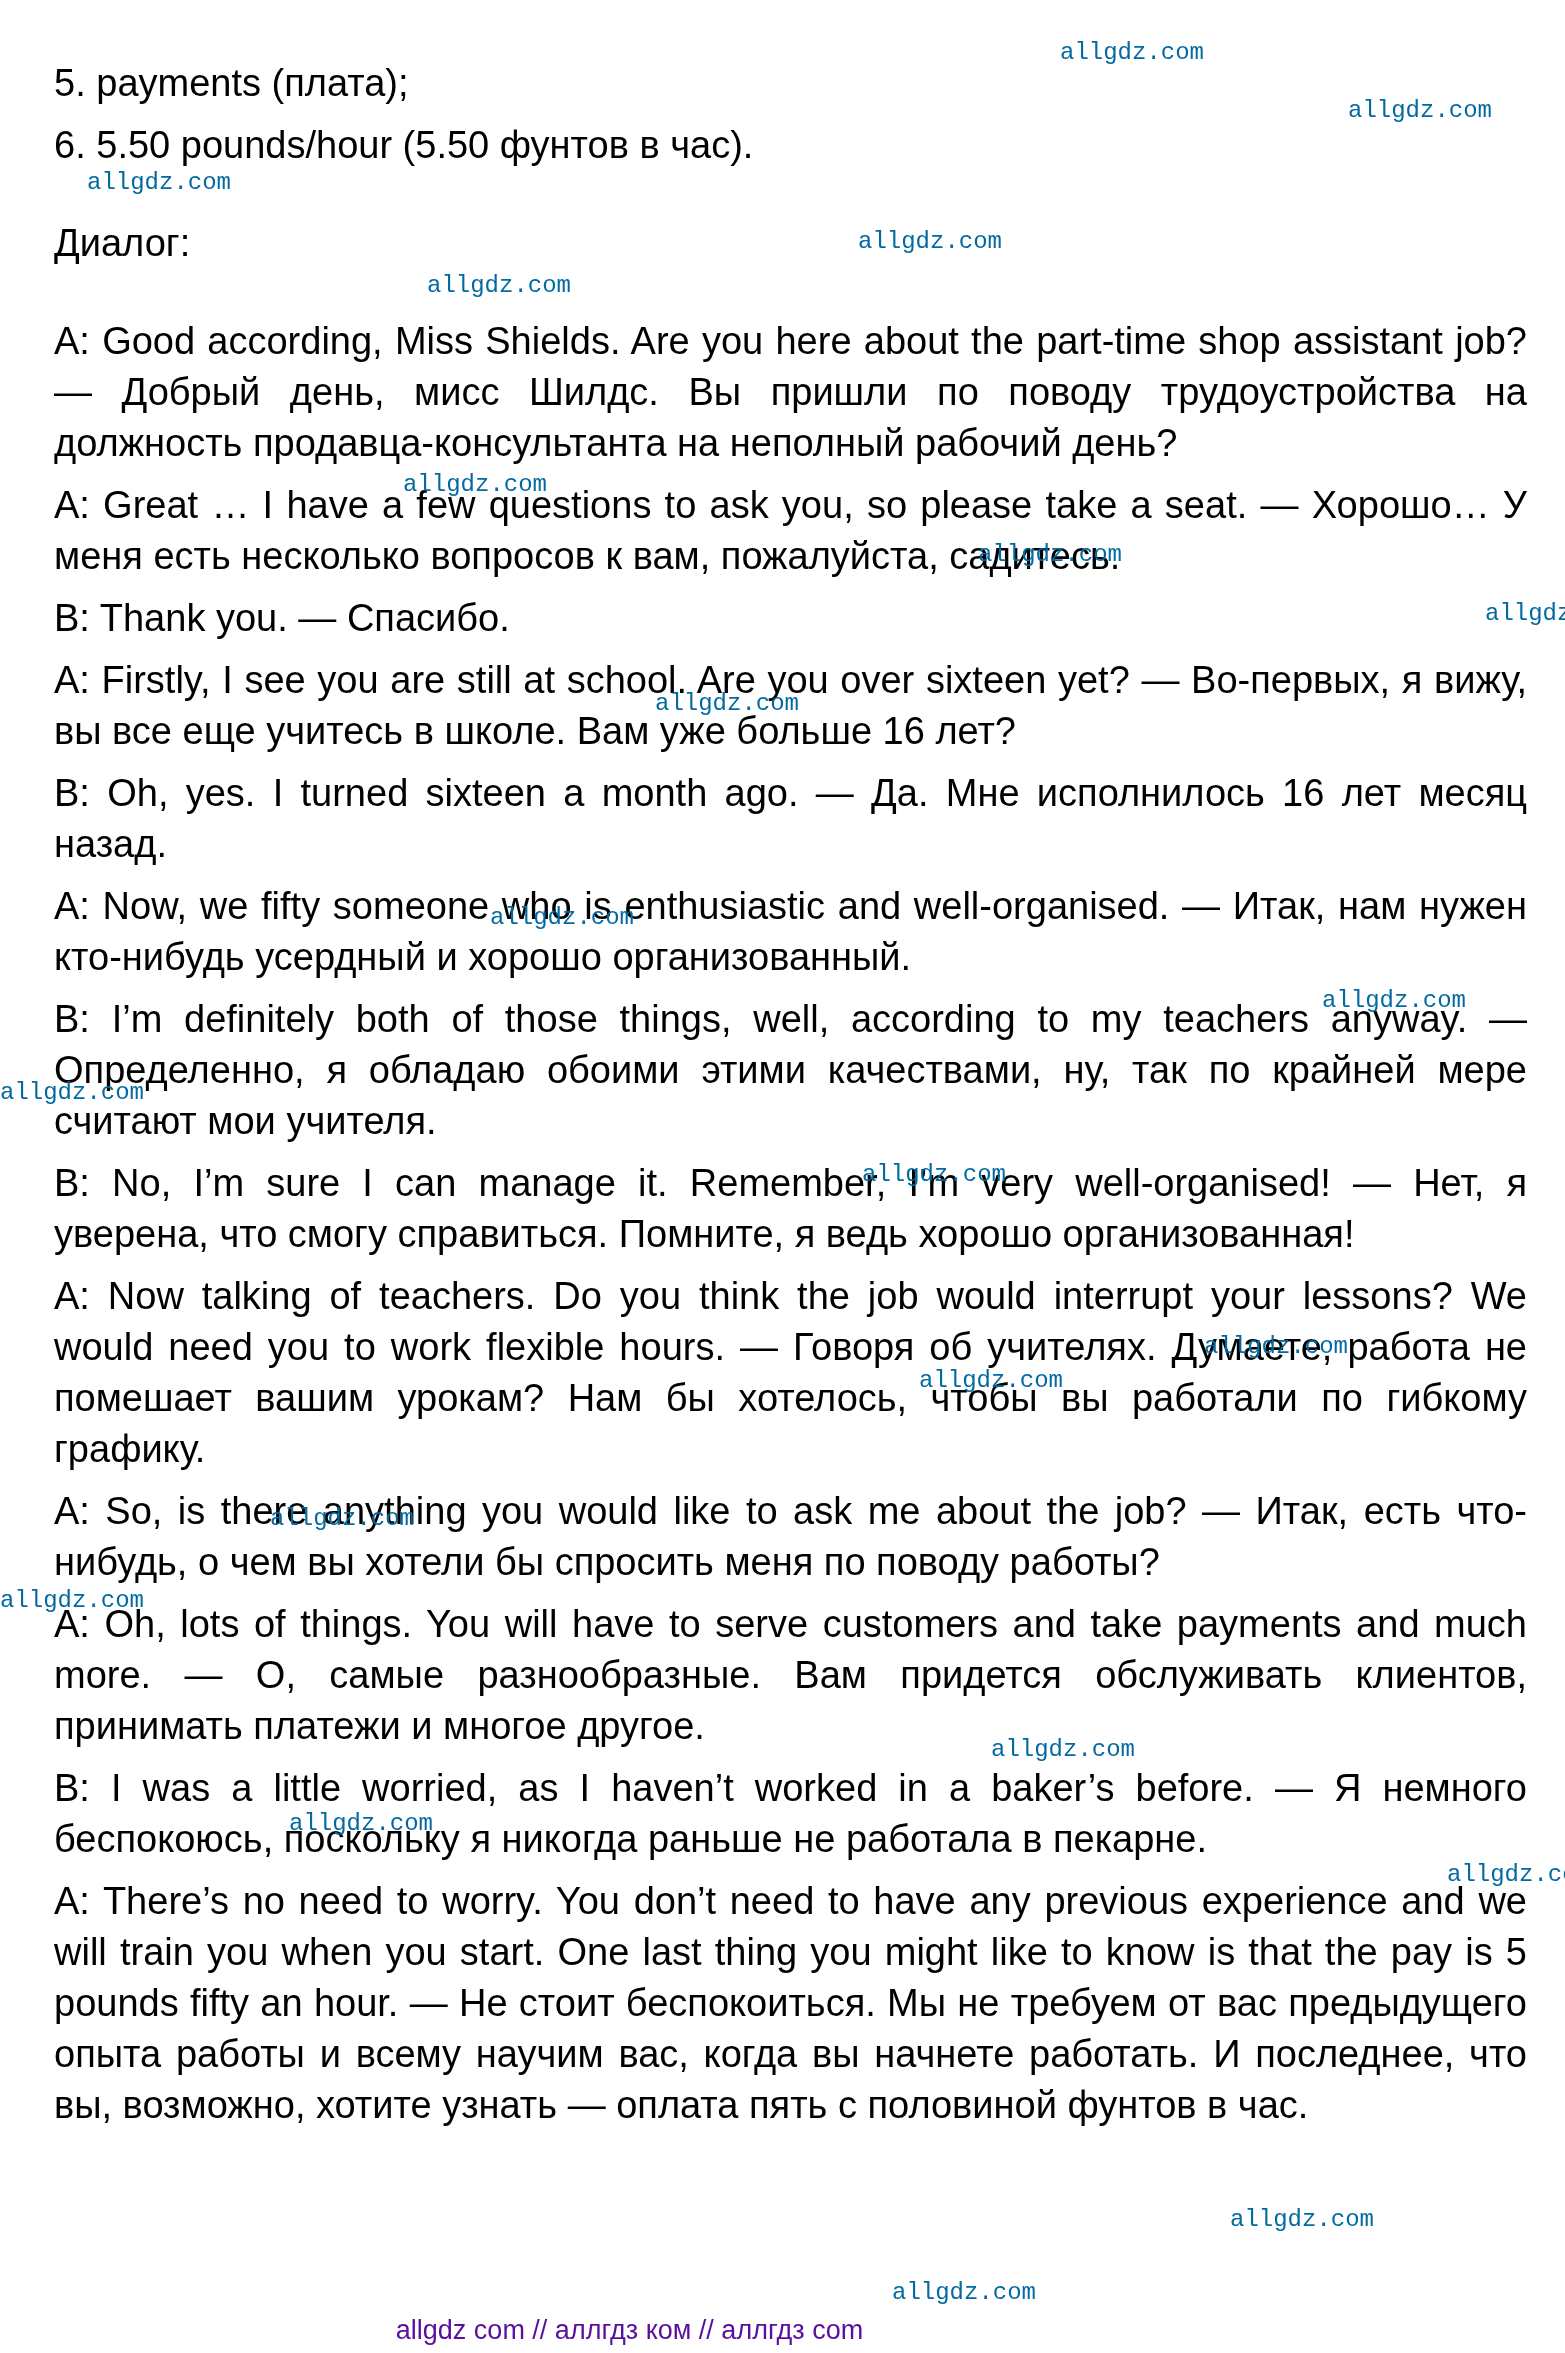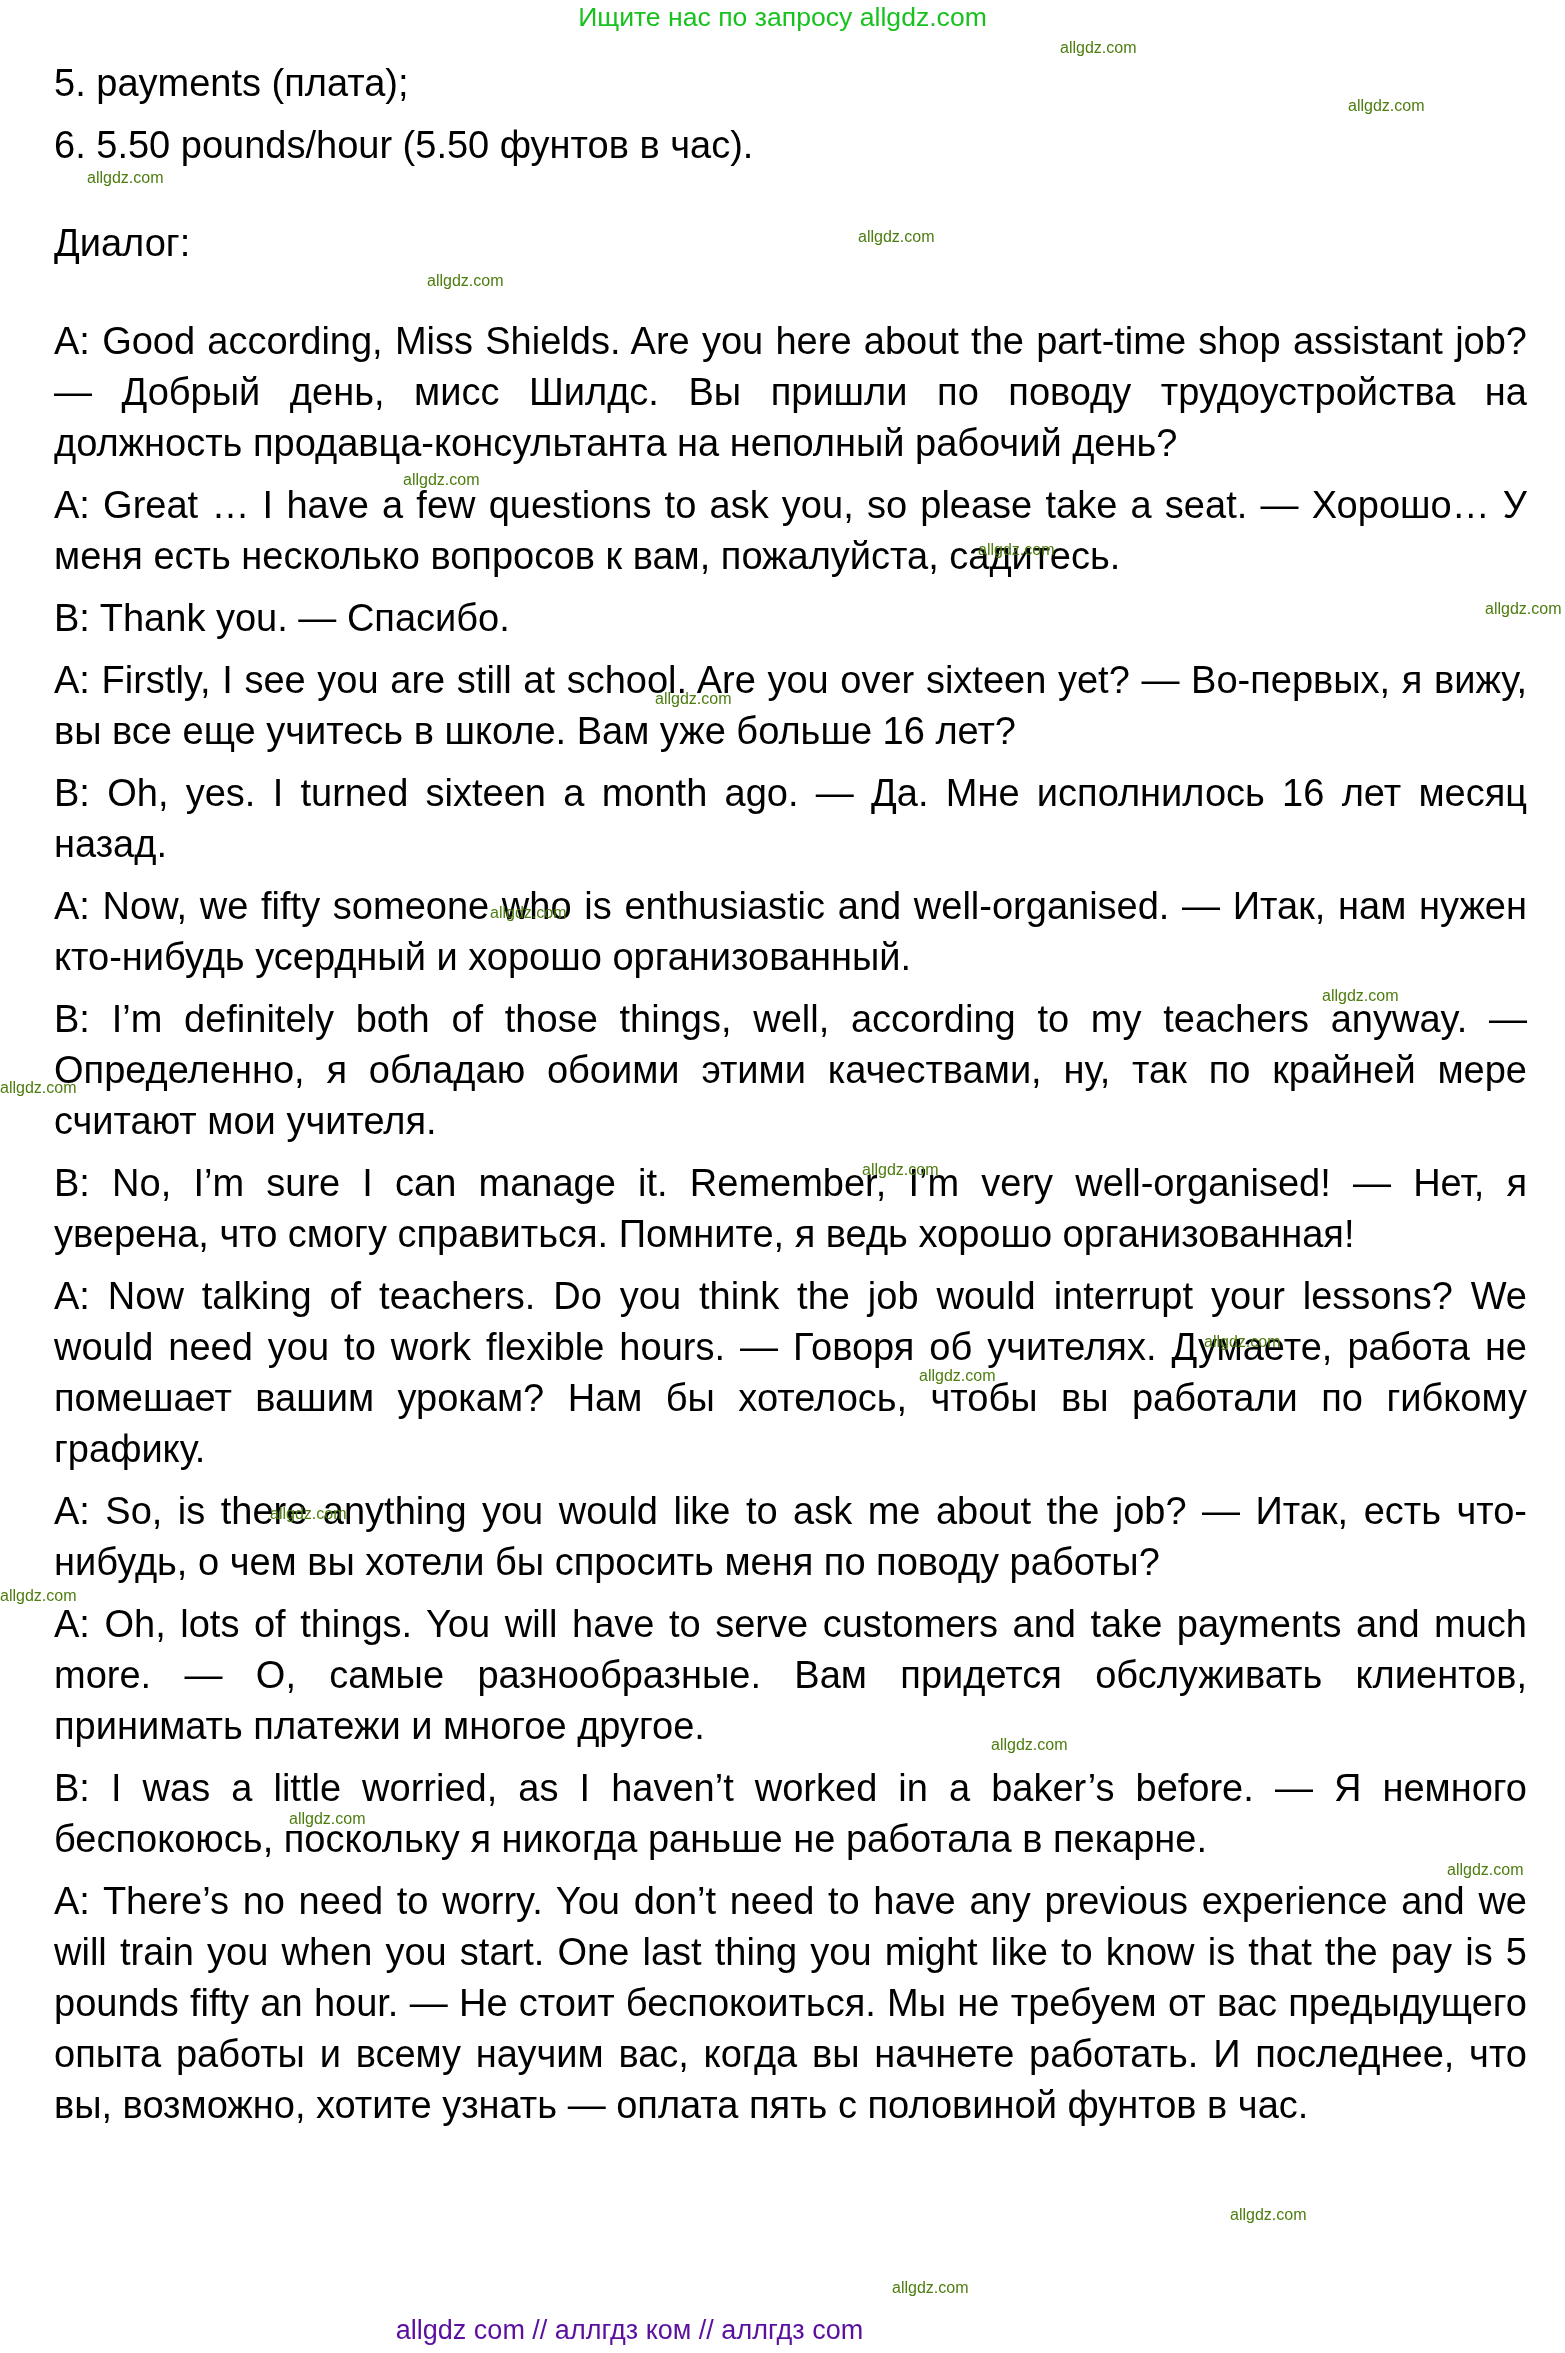--- a/index.html
+++ b/index.html
@@ -53,23 +53,23 @@
   .content p.last-nojust {
     text-align: left;
   }
   .gap {
     height: 25px;
   }
 
   
   .wm {
     position: absolute;
-    color: #4d7c0f;
-    font-size: 16px;
-    font-family: Liberation Sans, sans-serif;
+    color: #0369a1;
+    font-size: 24px;
+    font-family: Liberation Mono, monospace;
     white-space: nowrap;
     pointer-events: none;
   }
 
   
   .footer {
     position: absolute;
     left: 0;
     bottom: 7.6px;
     width: 1259px;
@@ -78,21 +78,20 @@
     font-size: 27px;
     font-family: "Liberation Sans", sans-serif;
     white-space: nowrap;
   }
 </style>
 </head>
 <body>
 
 <div id="page">
 
-  <div class="promo" style="color: rgb(24, 194, 30);">Ищите нас по запросу allgdz.com</div>
 
   <div class="content">
 
     <p>5. payments (плата);</p>
     <p>6. 5.50 pounds/hour (5.50 фунтов в час).</p>
 
     <div class="gap"></div>
 
     <p>Диалог:</p>
 

